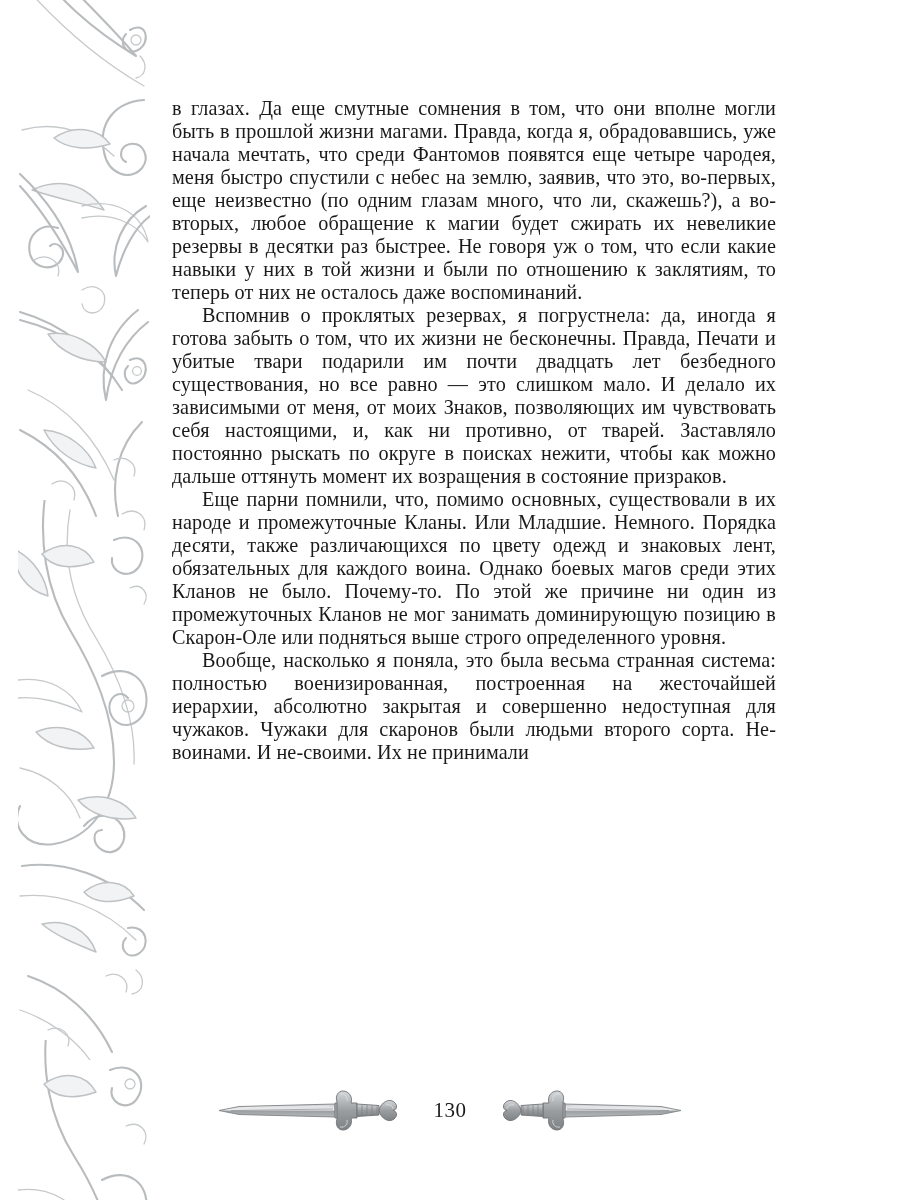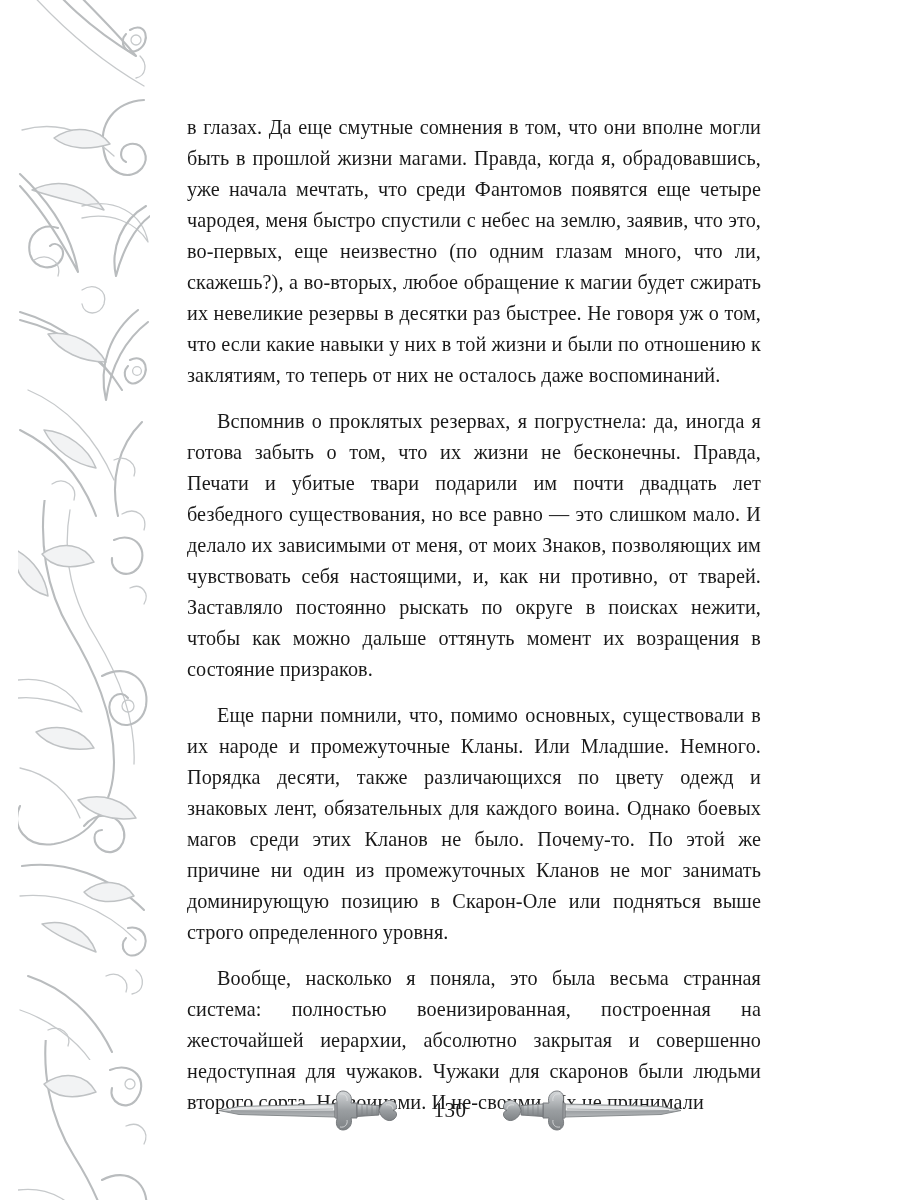--- a/index.html
+++ b/index.html
@@ -62,25 +62,25 @@
   }
 
   
   .text-column {
     position: absolute;
     left: 172px;
     top: 97px;
     width: 604px;
   }
   .para {
-    margin: 15px;
+    margin: 0;
     text-align: justify;
     text-justify: inter-word;
     font-size: 20.2px;
-    line-height: 31px;
+    line-height: 23px;
     letter-spacing: 0.1px;
     text-indent: 30px;
     hyphens: manual;
   }
   .para.no-indent {
     text-indent: 0;
   }
 
   
   .footer {

